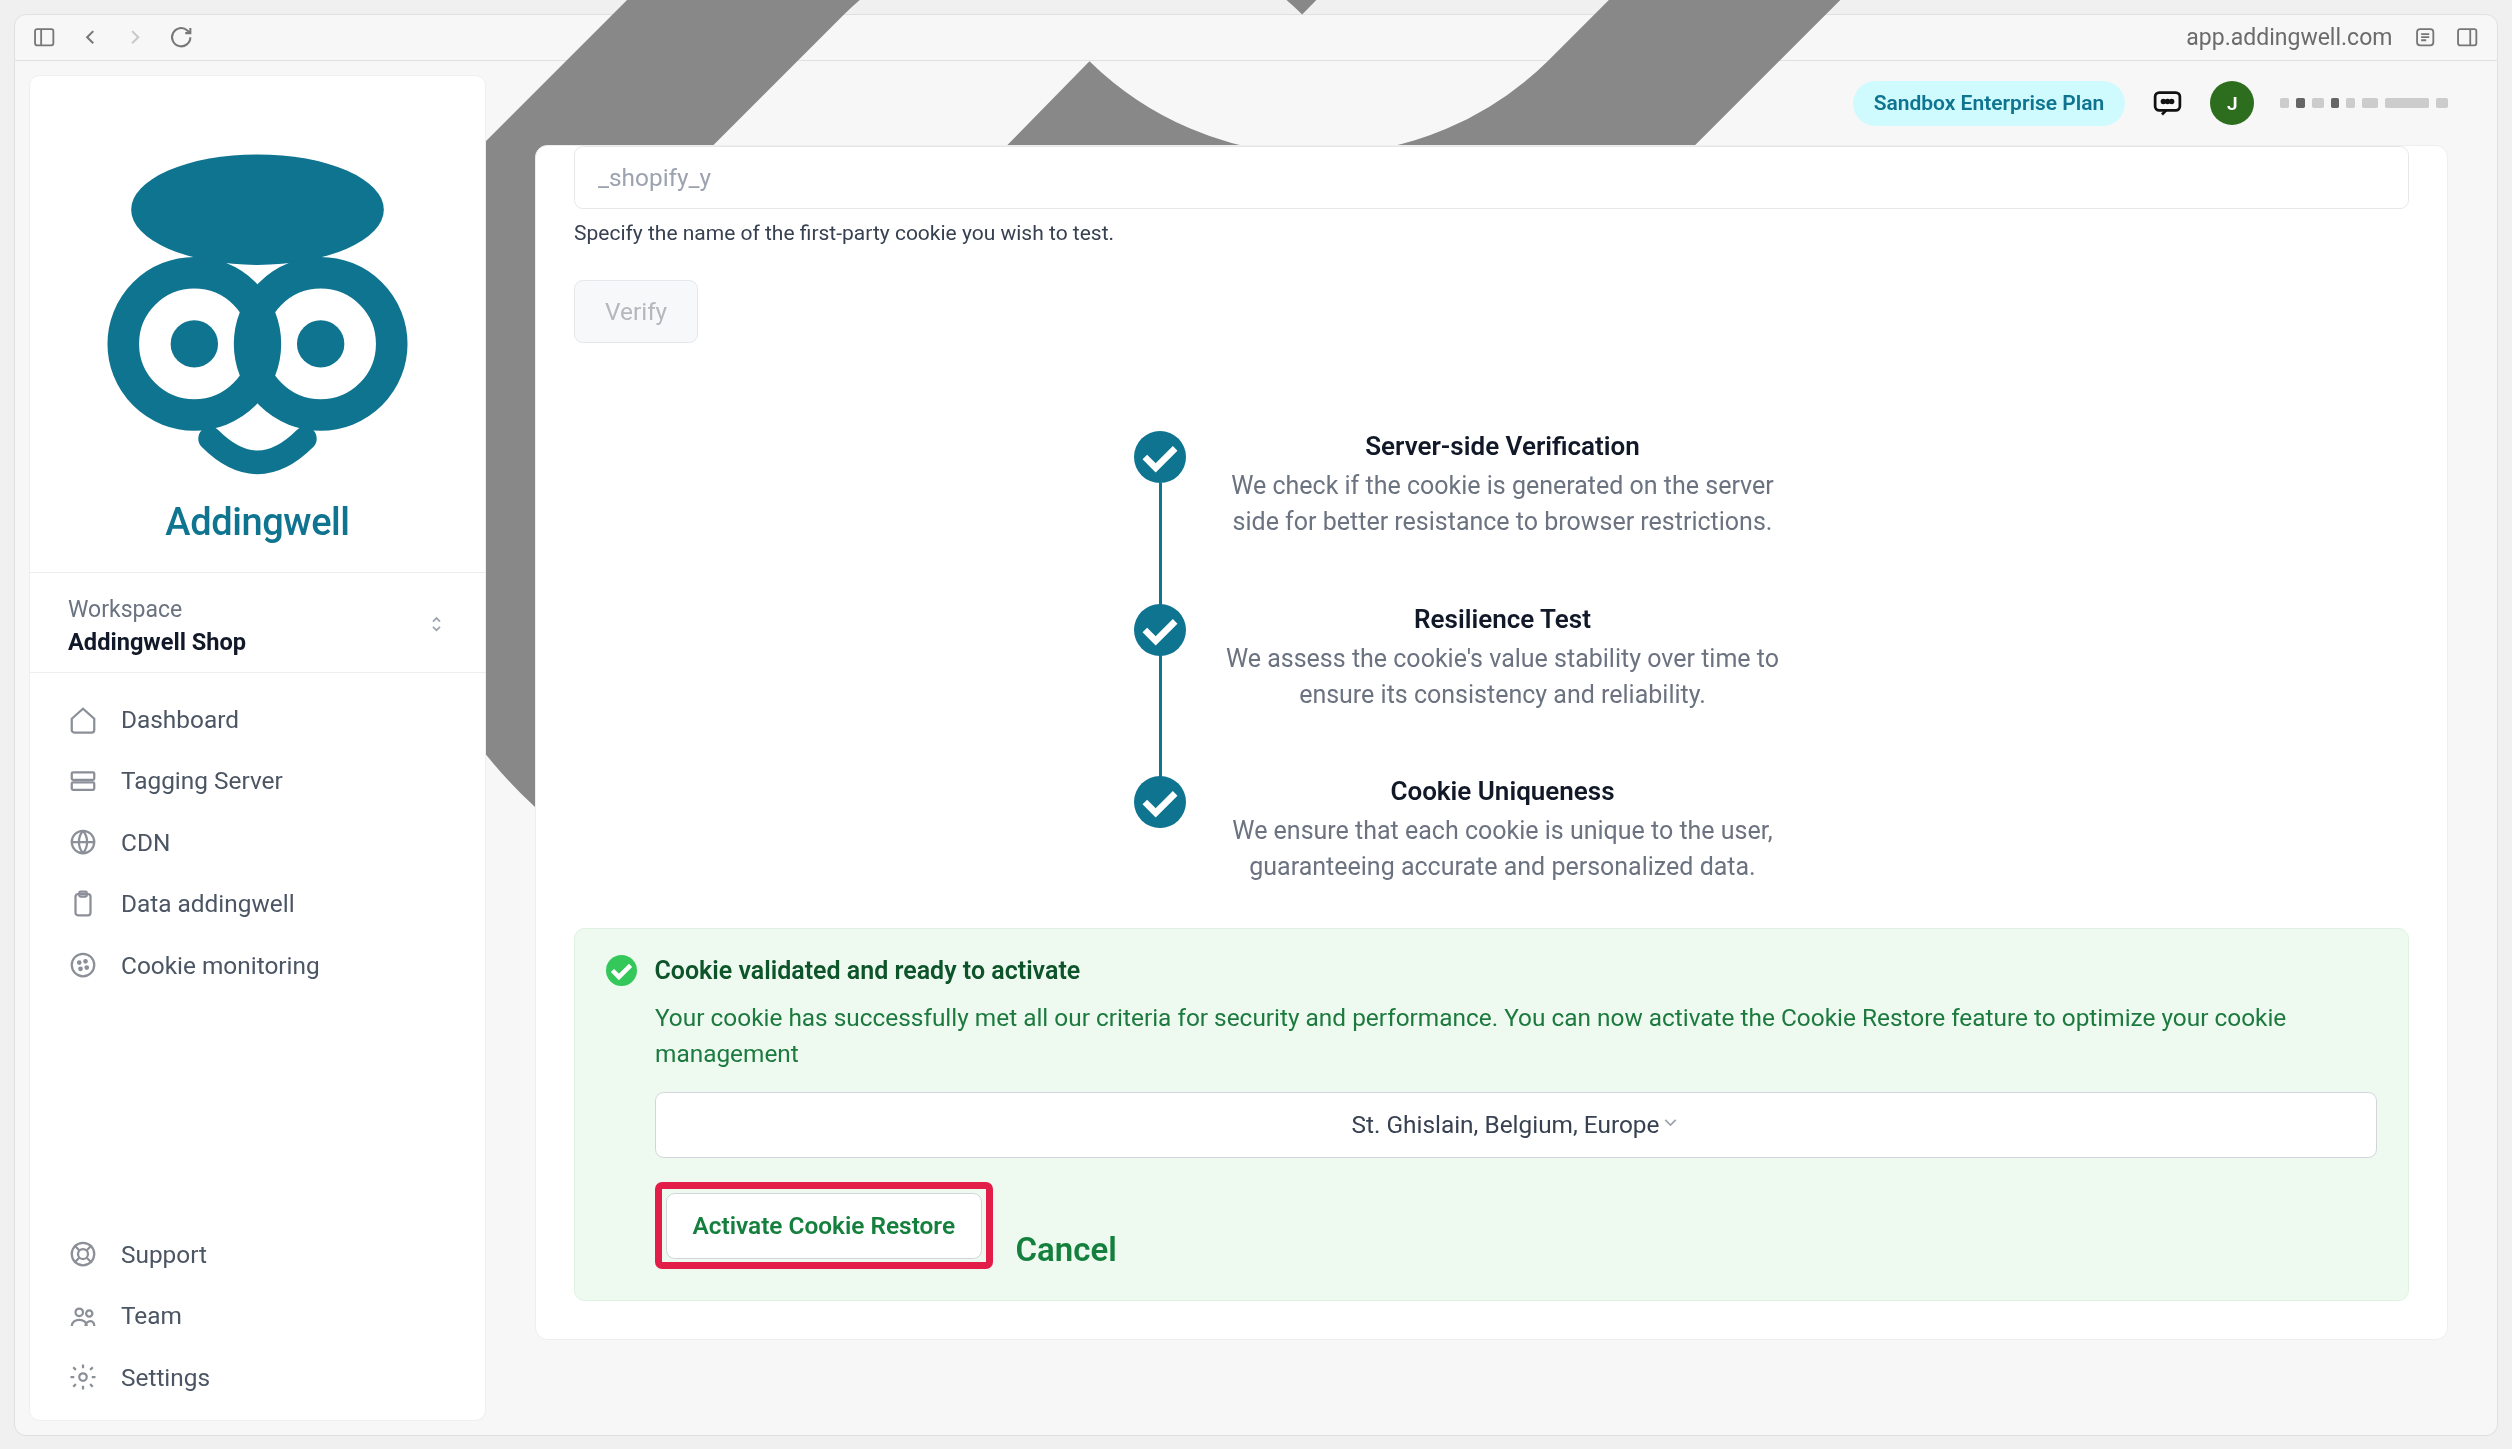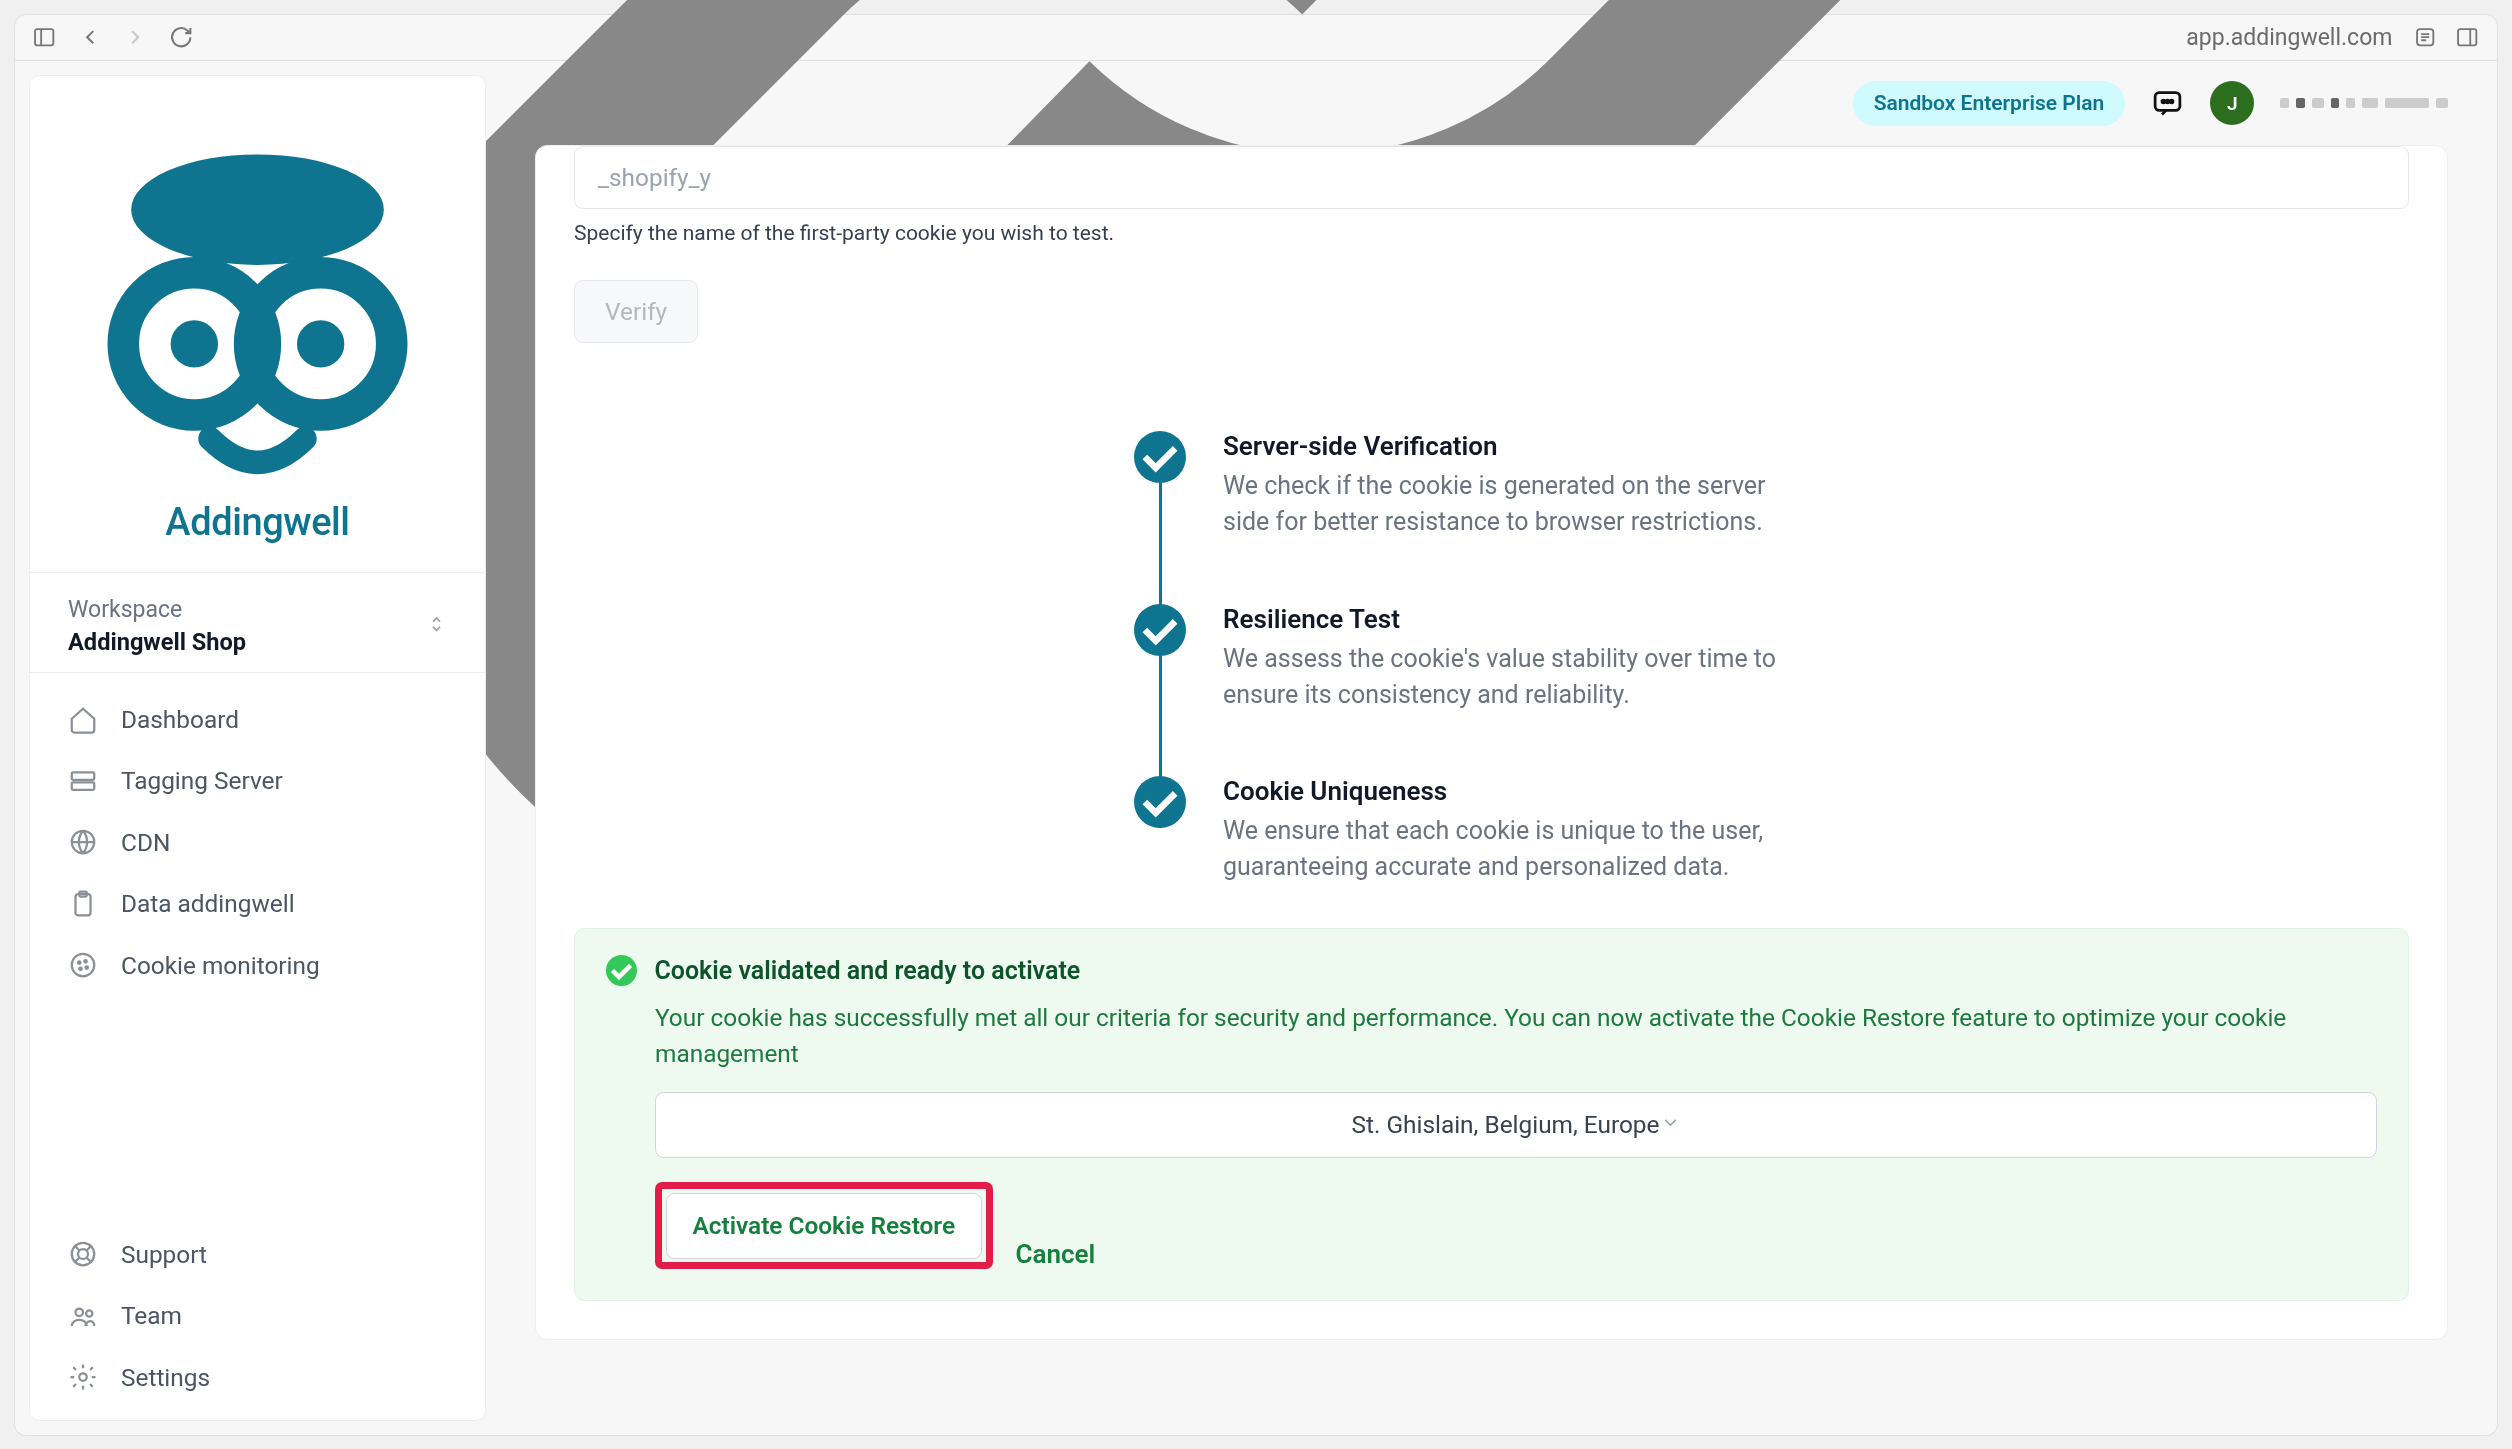--- a/index.html
+++ b/index.html
@@ -40,38 +40,38 @@
     .blur-block { background:#ccc; height:10.5px; border-radius:1.7px; }
     
     .content { flex:1; overflow:auto; padding:0 49px 49px; }
     .card { background:#fff; border:0.9px solid #eee; border-radius:12.2px; padding:0 38px 38px; }
     
     .cookie-input-wrap { border:0.9px solid #e5e7eb; border-radius:8.7px; height:63px; display:flex; align-items:center; padding:0 23px; margin-bottom:12.2px; color:#9ca3af; font-size:24.4px; }
     .helper-text { font-size:21px; color:#374151; margin-bottom:35px; }
     .verify-btn { display:inline-flex; align-items:center; justify-content:center; height:63px; padding:0 30px; border:0.9px solid #e5e7eb; border-radius:8.7px; background:#f7f8f9; color:#b4b7bd; font-size:24.4px; margin-bottom:88px; }
     
     .steps { display:flex; flex-direction:column; gap:0; max-width:715px; margin:0 auto 42px; }
-    .step-row { display:flex; gap:37px; position:relative; }
+    .step-row { display:flex; gap:20px; position:relative;text-align:center; }
     .step-bullet { width:52px; height:52px; border-radius:871px; background:#0e7490; color:#fff; display:flex; align-items:center; justify-content:center; flex:none; z-index:1; }
     .step-line { position:absolute; left:25px; top:52px; width:2.6px; bottom:-52px; background:#0e7490; }
     .step-row:last-child .step-line { display:none; }
     .step-content { padding-bottom:63px; }
     .step-row:last-child .step-content { padding-bottom:0; }
     .step-title { font-size:26px; font-weight:600; color:#111827; margin-bottom:7px; }
     .step-desc { font-size:25px; color:#6b7280; line-height:1.45; max-width:593px; }
     
     .success-panel { background:#eefaf0; border:0.9px solid #dff2e2; border-radius:10.5px; padding:26px 31px 31px; }
     .success-header { display:flex; align-items:center; gap:17.4px; margin-bottom:14px; }
     .success-check { width:31px; height:31px; border-radius:871px; background:#34c759; color:#fff; display:flex; align-items:center; justify-content:center; }
     .success-title { font-size:25px; font-weight:600; color:#0e542a; }
     .success-body { font-size:24.4px; color:#1d7a3f; line-height:1.5; margin:0 0 19px 49px; }
     .region-select { margin-left:49px; background:#fff; border:0.9px solid #d1d5db; border-radius:8.7px; height:66px; display:flex; align-items:center; justify-content:center; padding:0 24.4px; font-size:24.4px; color:#374151; margin-bottom:24.4px; }
     .success-actions { display:flex; align-items:flex-end; gap:23px; margin-left:49px; }
     .btn-activate { background:#fff; border:1.7px solid #d1d5db; color:#15803d; font-weight:600; font-size:24.4px; height:66px; padding:0 26px; border-radius:8.7px; display:inline-flex; align-items:center; }
-    .btn-cancel { color:#15803d; font-weight:600; font-size:26px; background:none; border:none; }
+    .btn-cancel { color:#15803d; font-weight:600; font-size:33px; background:none; border:none; }
     
     .highlight-frame { border:7px solid #e11d48; border-radius:7px; padding:3.5px; display:inline-flex; }
     
     svg { width:100%; height:100%; }
   </style>
 </head>
 <body>
 
 <div class="browser-chrome">
   <div class="chrome-icon">

